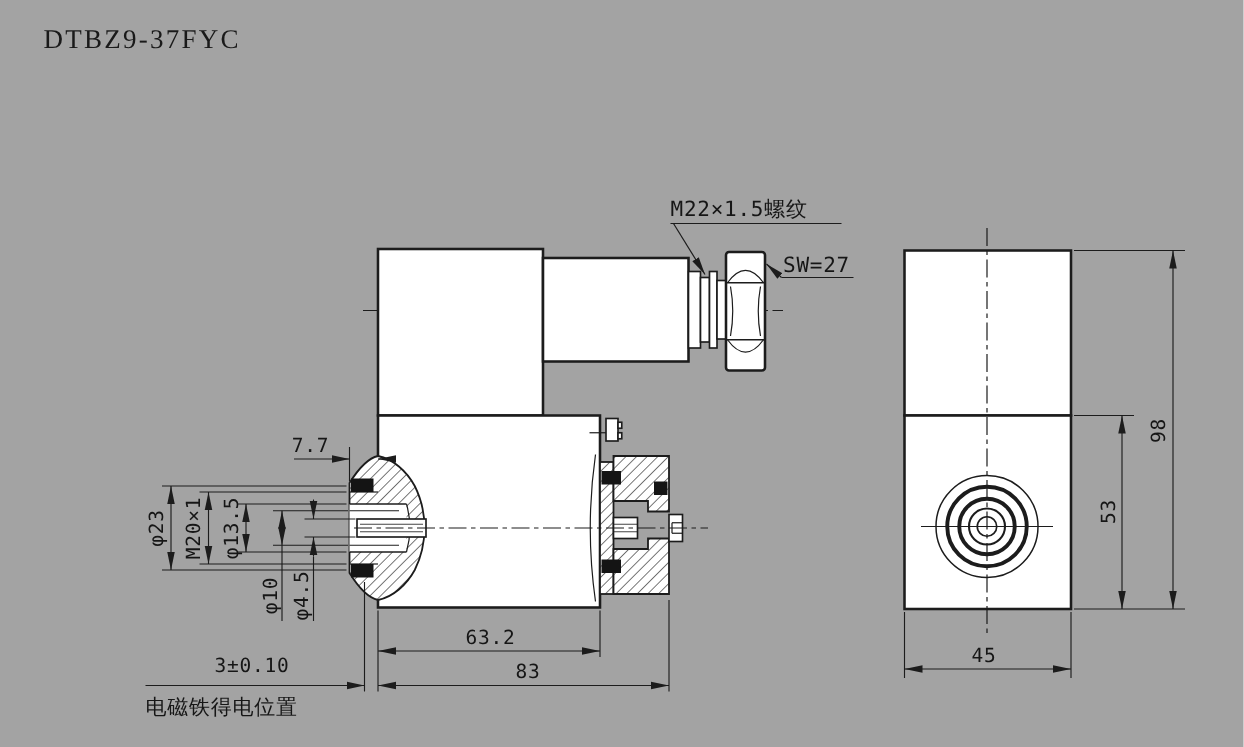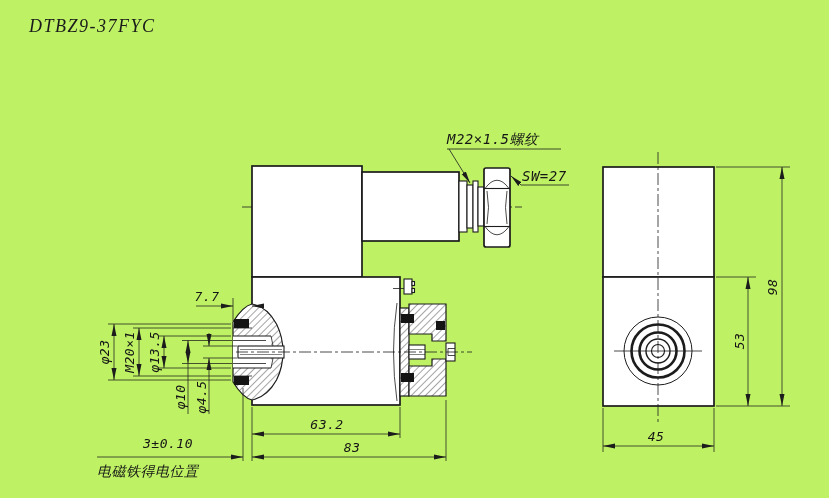--- a/index.html
+++ b/index.html
@@ -1,17 +1,17 @@
 <!DOCTYPE html>
 <html><head>
 <meta charset="utf-8">
 <style>
   html,body{margin:0;padding:0;background:#f2f2f2;}
-  .sheet{position:relative;width:829px;height:498px;background:#bef264;overflow:hidden;
-         font-family:"DejaVu Sans Mono","DejaVu Sans",monospace;font-style:italic;}
+  .sheet{position:relative;width:829px;height:498px;background:#a3a3a3;overflow:hidden;
+         font-family:"DejaVu Sans Mono","DejaVu Sans",monospace;}
   .title{position:absolute;left:29px;top:16px;font-family:"Liberation Serif","DejaVu Serif",serif;
          font-size:18px;letter-spacing:1.5px;color:#1a1a1a;}
   svg{position:absolute;left:0;top:0;}
   .thick{stroke:#1c1c1c;stroke-width:1.7;fill:#ffffff;}
   .med{stroke:#1c1c1c;stroke-width:1.1;fill:#ffffff;}
   .mednf{stroke:#1c1c1c;stroke-width:1.1;fill:none;}
   .thin{stroke:#1c1c1c;stroke-width:0.8;fill:none;}
   .hair{stroke:#1c1c1c;stroke-width:0.55;fill:none;}
   .cl{stroke:#1c1c1c;stroke-width:0.8;fill:none;stroke-dasharray:12 3 3 3;}
   .dim{stroke:#1c1c1c;stroke-width:0.75;fill:none;}

